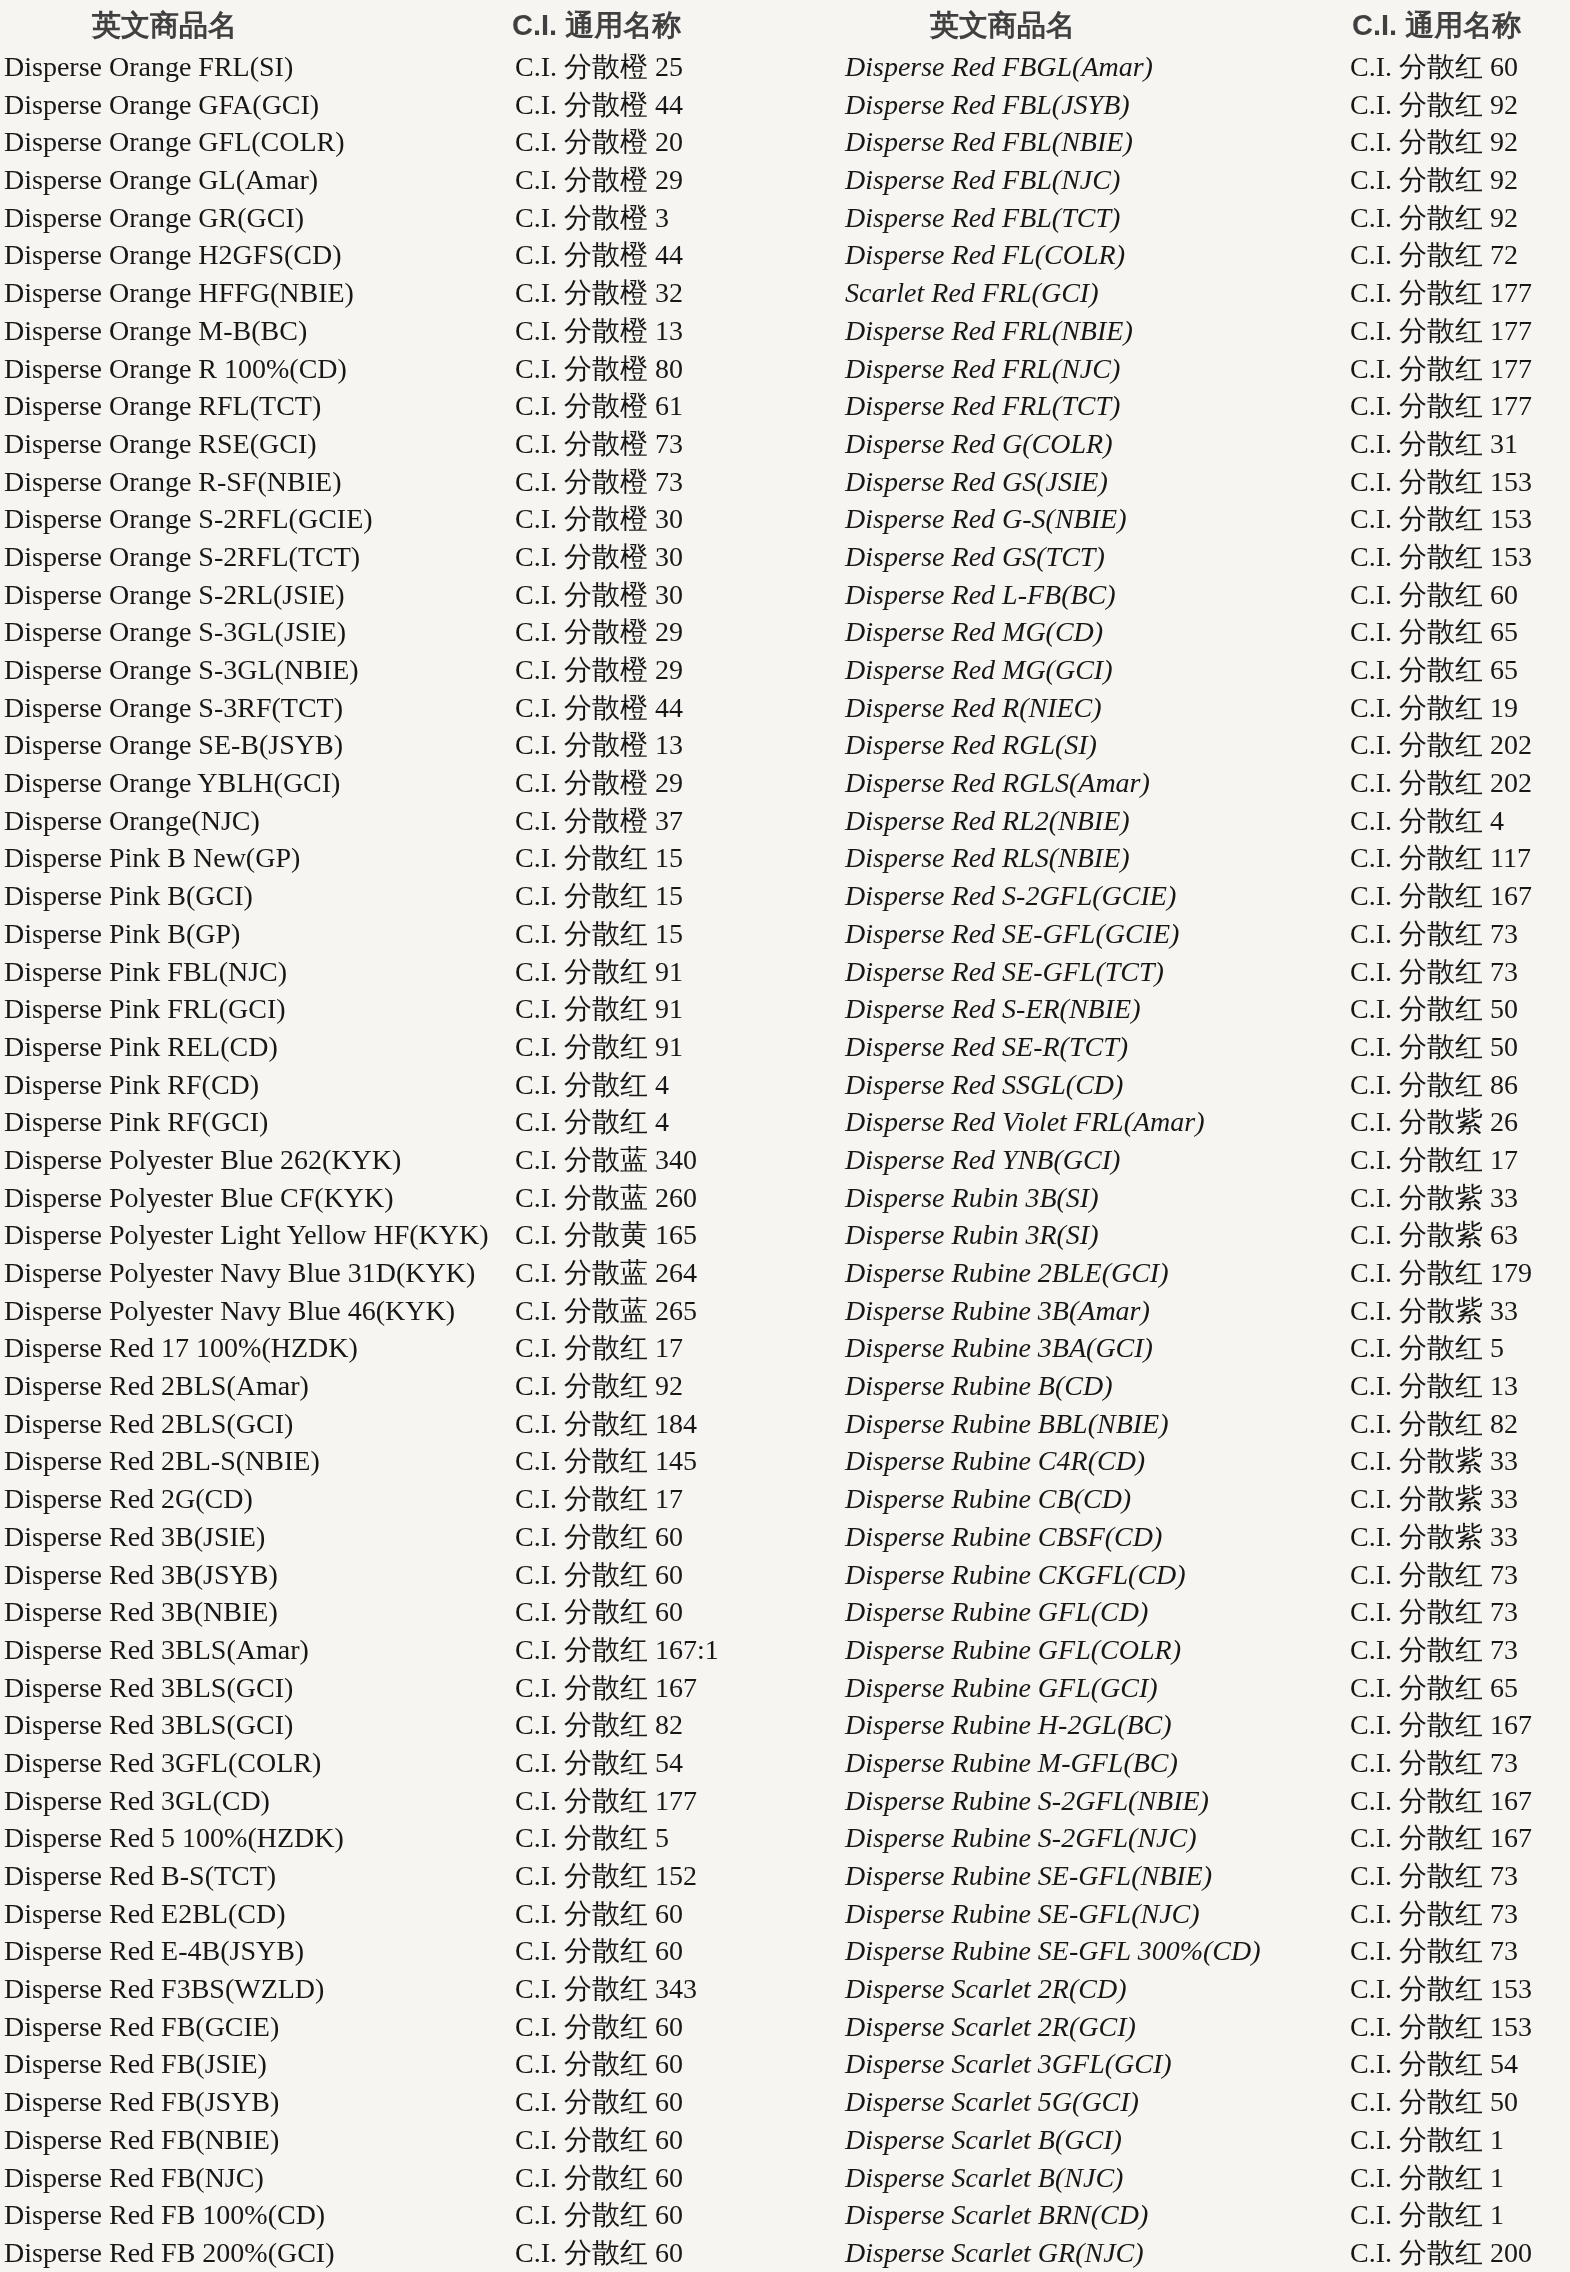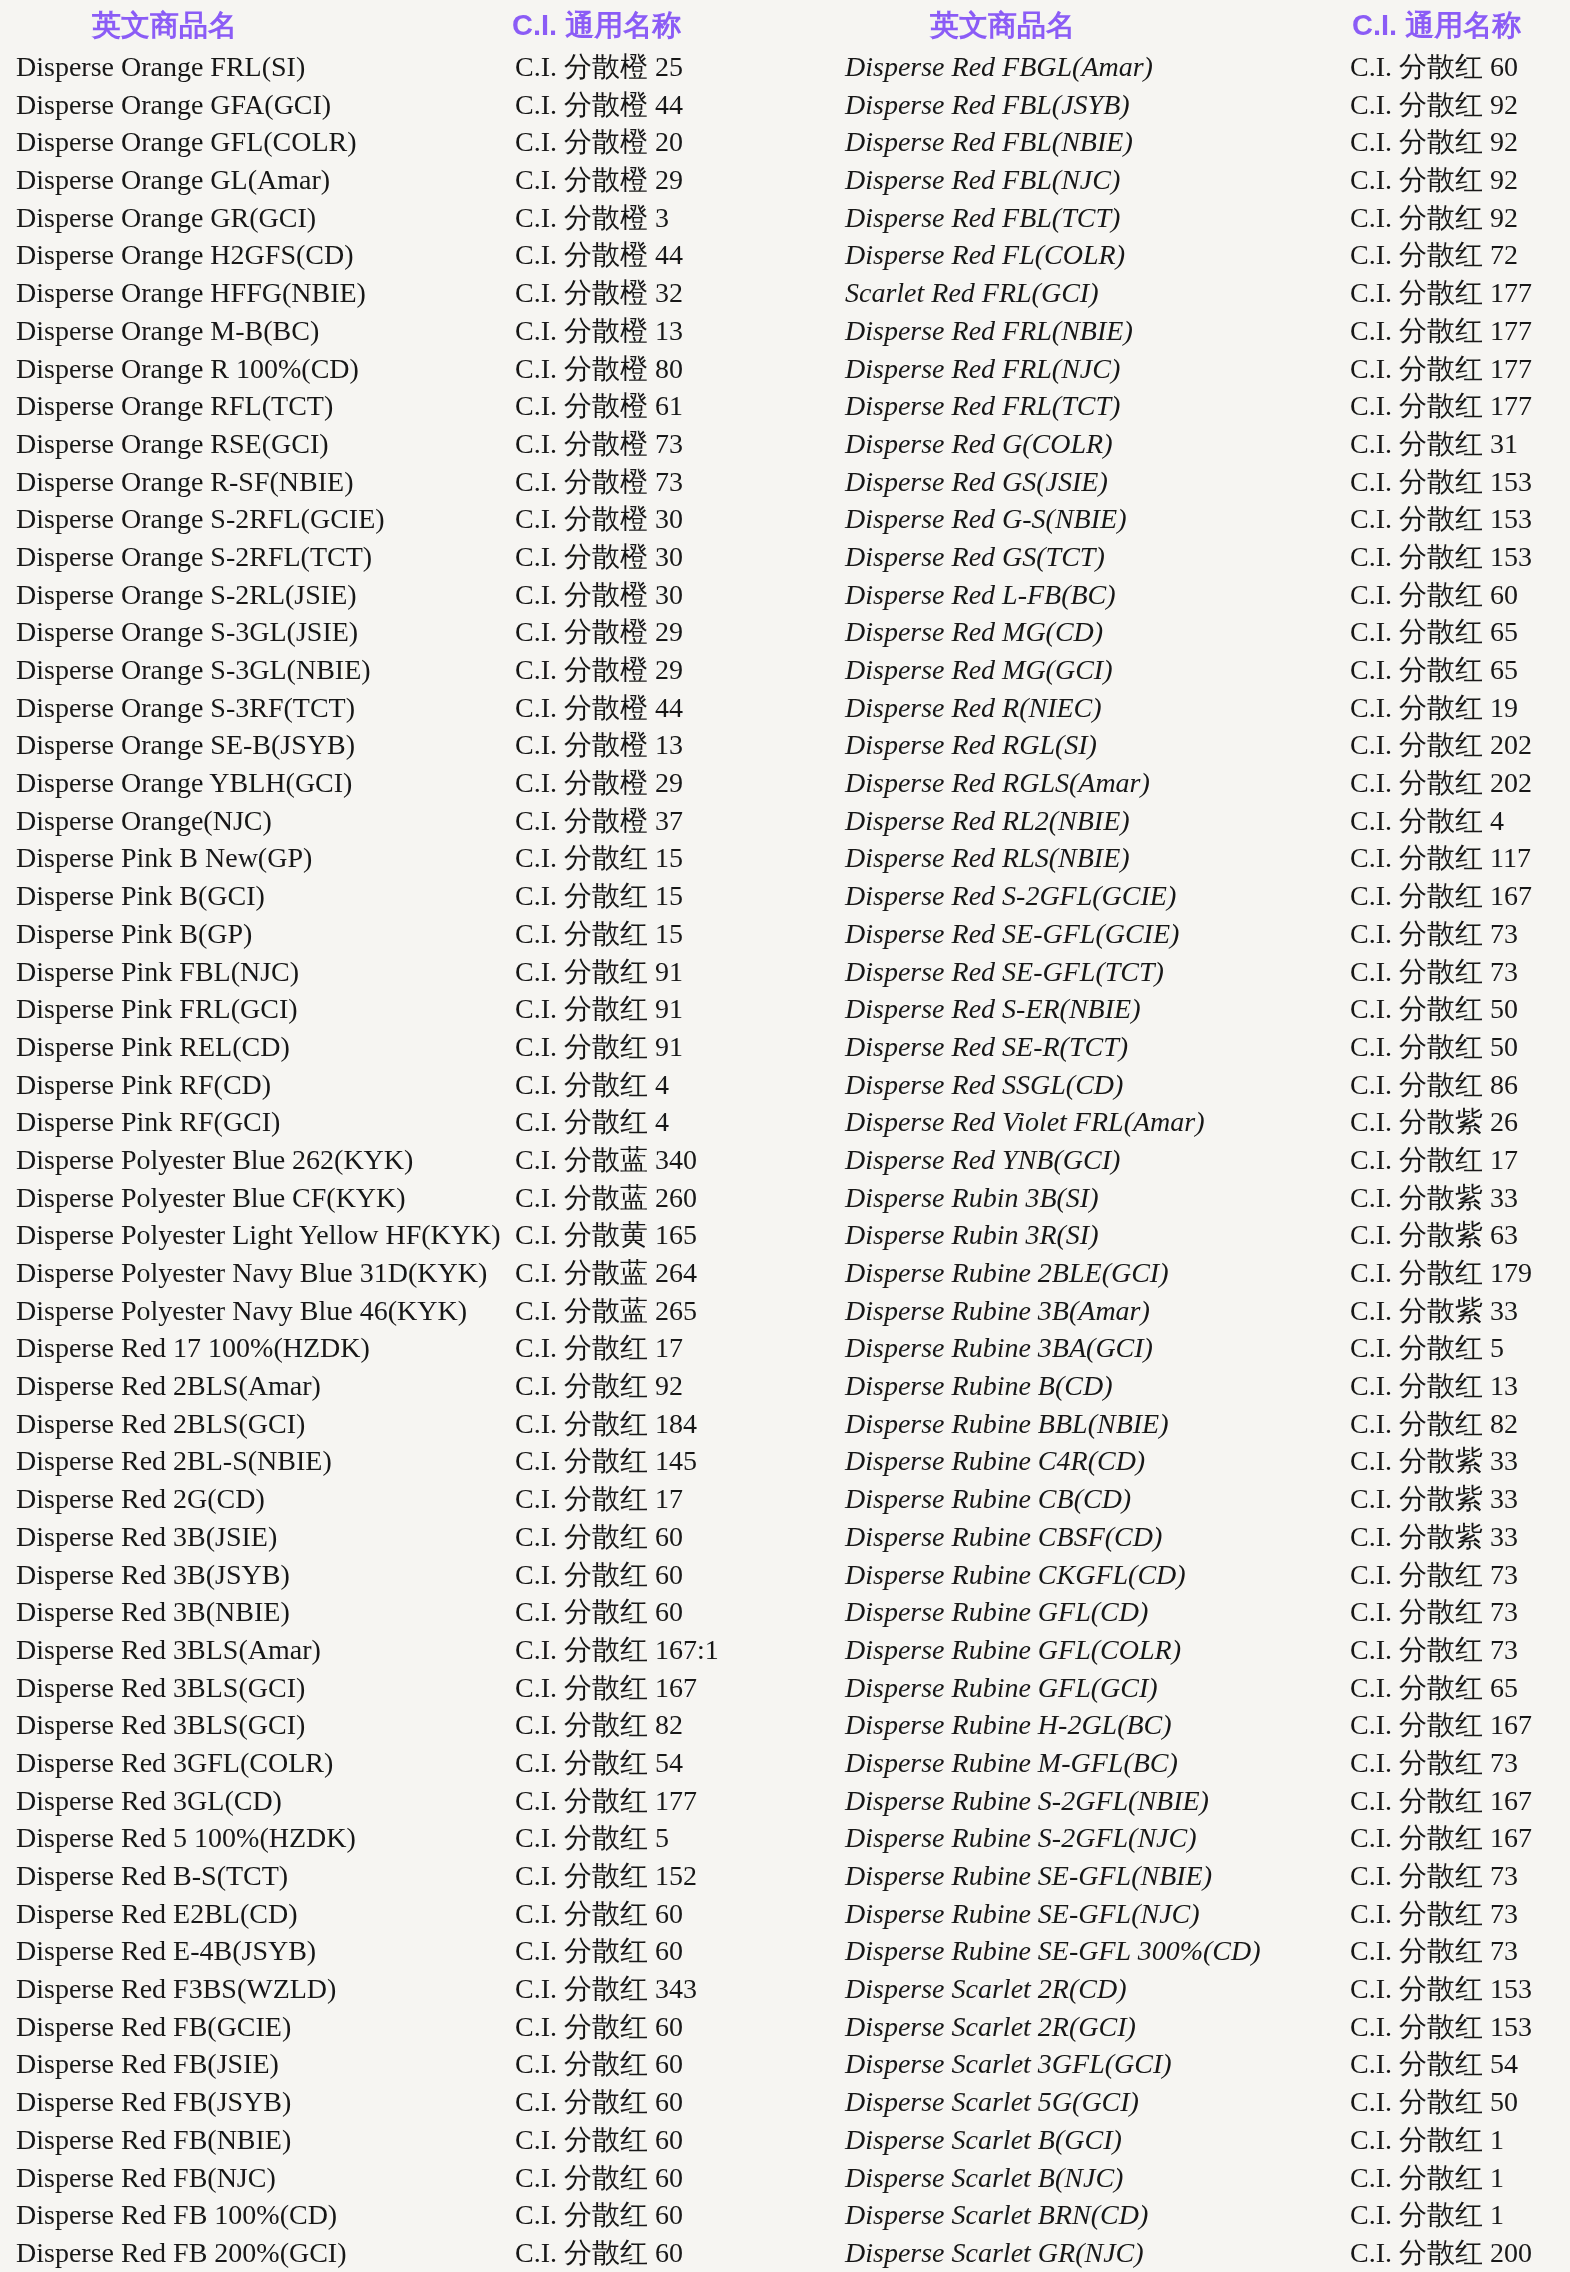--- a/index.html
+++ b/index.html
@@ -22,40 +22,40 @@
     height: 42px;
   }
   .hcell {
     position: absolute;
     top: 0;
     white-space: nowrap;
     font-family: "Liberation Sans", sans-serif;
     font-weight: 700;
     font-size: 29px;
     line-height: 38px;
-    color: #8b5cf6;
+    color: #404040;
   }
   .h-en-l  { left: 92px;  }
   .h-ci-l  { left: 512px; }
   .h-en-r  { left: 930px; }
   .h-ci-r  { left: 1352px; }
   .line {
     position: relative;
     height: 37.7px;
   }
   .cell {
     position: absolute;
     top: 0;
     white-space: nowrap;
     font-family: "Liberation Serif", serif;
     font-size: 28px;
     line-height: 37px;
     color: #171717;
   }
-  .c-en-l { left: 16px; }
+  .c-en-l { left: 4px; }
   .c-ci-l { left: 515px; }
   .c-en-r { left: 845px; font-style: italic; }
   .c-ci-r { left: 1350px; }
 </style>
 </head>
 <body>
 
 <div class="page">
   <div class="header-line">
     <span class="hcell h-en-l">英文商品名</span>

